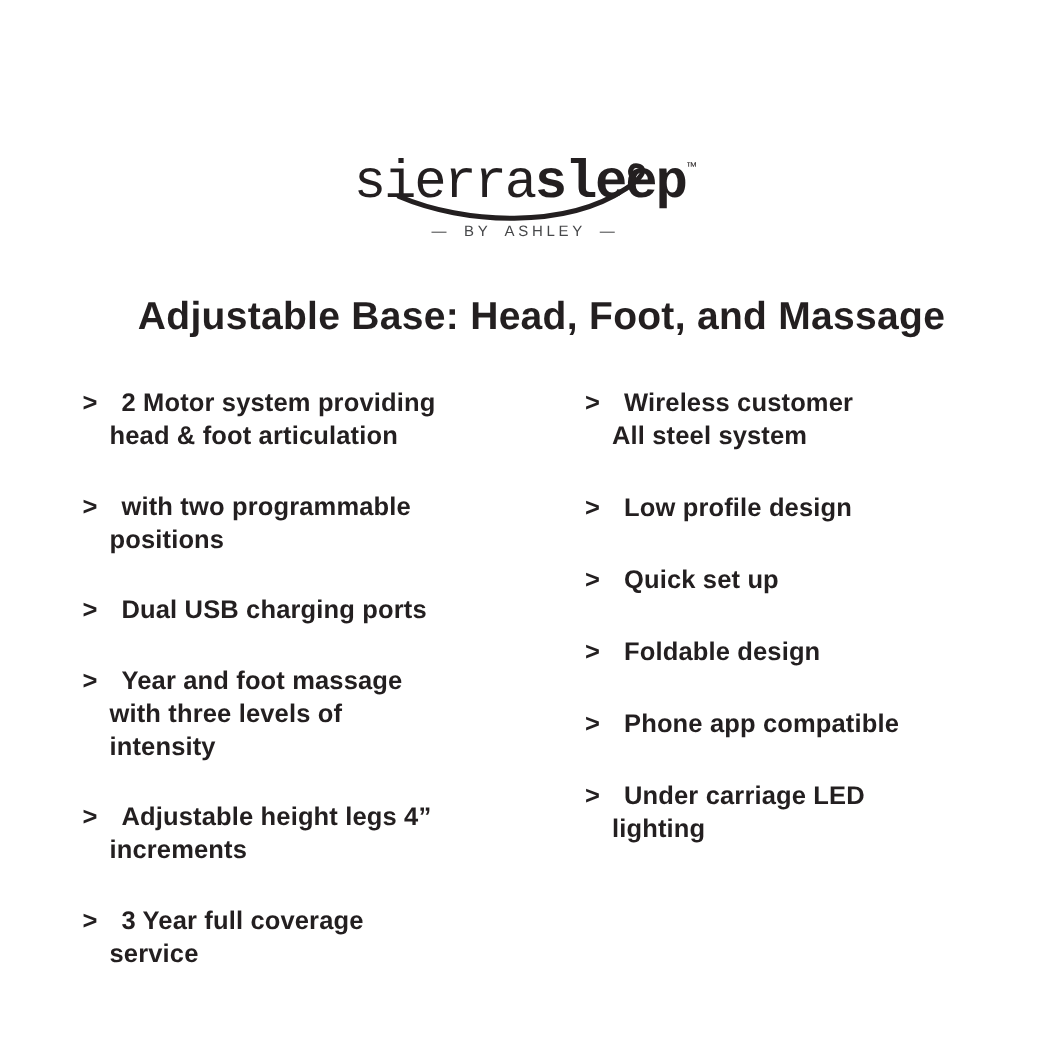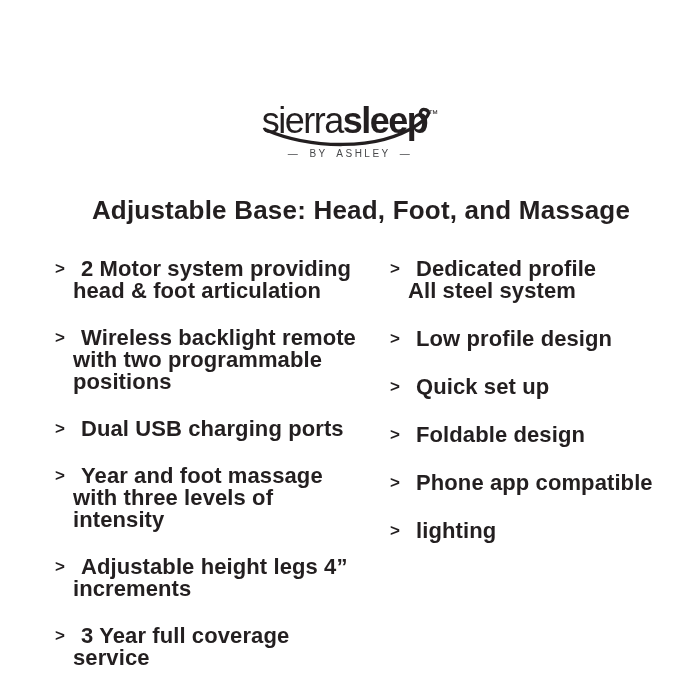--- a/index.html
+++ b/index.html
@@ -17,20 +17,21 @@
     position: absolute; top: 97px; left: 0; width: 700px;
     text-align: center;
   }
   .wordmark {
     position: relative;
     display: inline-block;
     font-size: 36px;
     line-height: 40px;
     letter-spacing: -1.5px;
     white-space: nowrap;
+    font-family: Liberation Mono, monospace;
   }
   .brand-light { font-weight: 400; }
   .brand-bold  { font-weight: 700; }
   .tm {
     font-size: 10px;
     letter-spacing: 0;
     font-weight: 400;
     vertical-align: super;
     position: relative; top: -3px; margin-left: 1px;
   }
@@ -73,21 +74,21 @@
 
   .chev {
     flex: none;
     width: 18px;
     font-size: 17px;
     font-weight: 700;
     line-height: 22px;
   }
   .ft {
     flex: 1;
-    font-size: 22px;
+    font-size: 17px;
     font-weight: 700;
     line-height: 22px;
     letter-spacing: 0.1px;
   }
   .ft .ln:first-child { text-indent: 8px; }
 </style>
 </head>
 <body>
 
 <div class="logo-wrap">
@@ -108,21 +109,20 @@
     <span class="chev">&gt;</span>
     <div class="ft">
       <div class="ln">2 Motor system providing</div>
       <div class="ln">head &amp; foot articulation</div>
     </div>
   </div>
 
   <div class="feat">
     <span class="chev">&gt;</span>
     <div class="ft">
-      <div class="ln">Wireless backlight remote</div>
       <div class="ln">with two programmable</div>
       <div class="ln">positions</div>
     </div>
   </div>
 
   <div class="feat">
     <span class="chev">&gt;</span>
     <div class="ft">
       <div class="ln">Dual USB charging ports</div>
     </div>
@@ -153,21 +153,21 @@
     </div>
   </div>
 
 </div>
 
 <div class="col col-right">
 
   <div class="feat">
     <span class="chev">&gt;</span>
     <div class="ft">
-      <div class="ln">Dedicated profile</div>
+      <div class="ln">Wireless customer</div>
       <div class="ln">All steel system</div>
     </div>
   </div>
 
   <div class="feat">
     <span class="chev">&gt;</span>
     <div class="ft">
       <div class="ln">Low profile design</div>
     </div>
   </div>
@@ -189,17 +189,18 @@
   <div class="feat">
     <span class="chev">&gt;</span>
     <div class="ft">
       <div class="ln">Phone app compatible</div>
     </div>
   </div>
 
   <div class="feat">
     <span class="chev">&gt;</span>
     <div class="ft">
+      <div class="ln">Under carriage LED</div>
       <div class="ln">lighting</div>
     </div>
   </div>
 
 </div>
 
 </body></html>

